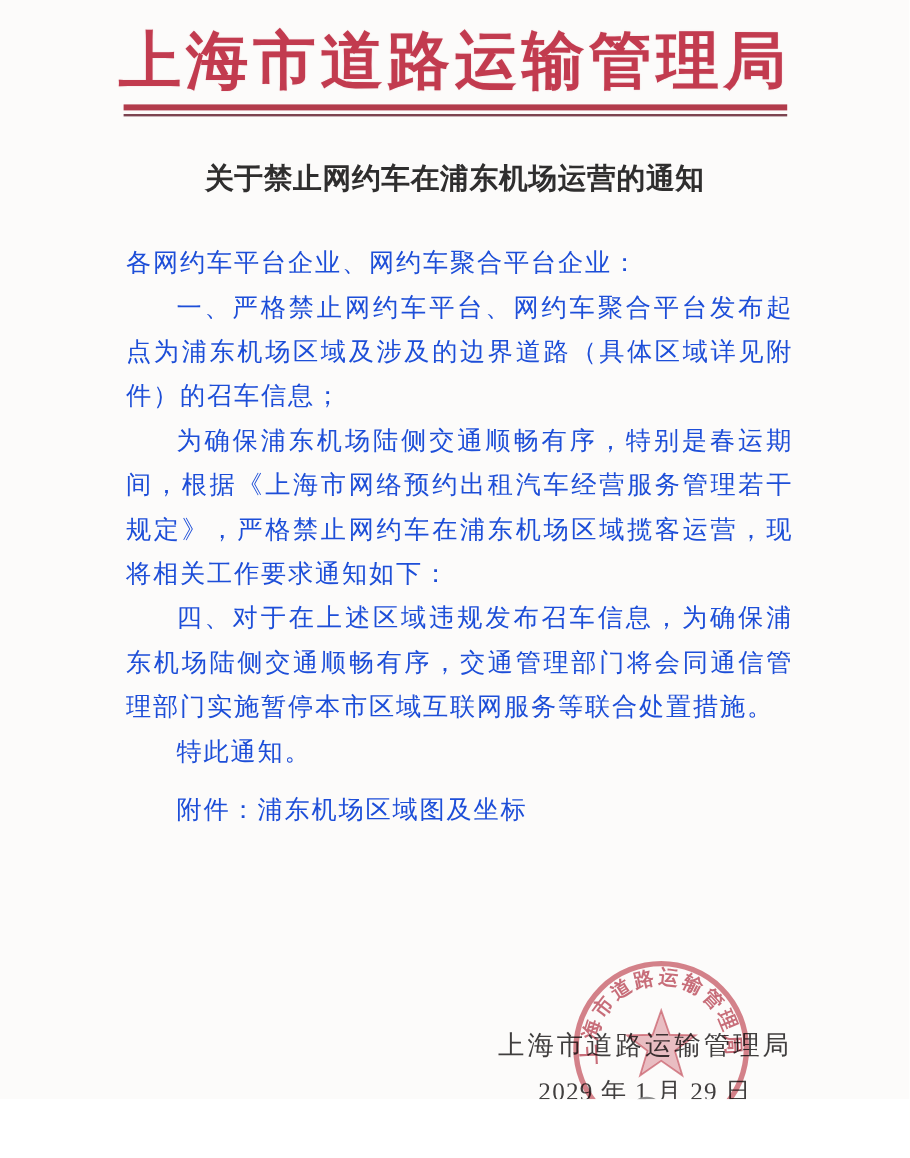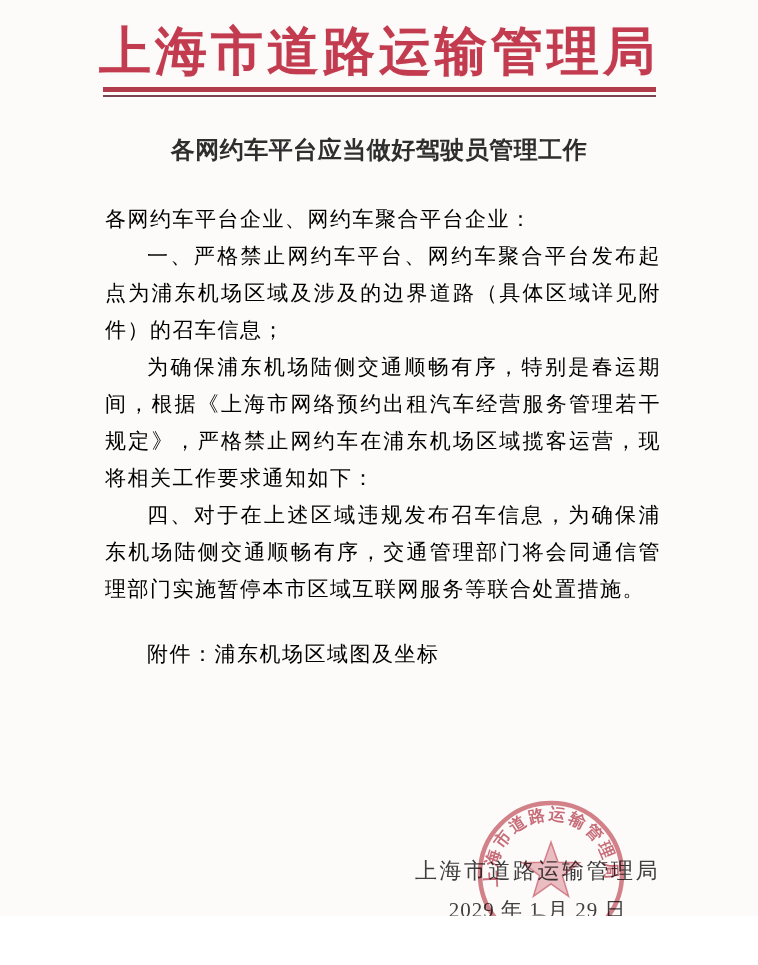--- a/index.html
+++ b/index.html
@@ -52,32 +52,32 @@
     color: #2f2e2e;
     white-space: nowrap;
   }
   
   .body-text {
     width: 556px;
     margin: 36px 97px 0 105px;
     font-size: 21px;
     line-height: 37px;
     letter-spacing: 1.5px;
-    color: #000000;
+    color: #1d4ed8;
     text-align: justify;
   }
   .body-text p {
     margin: 0;
     text-indent: 2em;
   }
   .body-text p.salutation {
     text-indent: 0;
   }
   .body-text p.attachment {
-    margin-top: 28px;
+    margin-top: 12px;
   }
   
   .sign-block {
     position: absolute;
     top: 856px;
     right: 98px;
     text-align: center;
     color: #403e3e;
   }
   .sign-name {
@@ -134,27 +134,28 @@
 
 <div class="page">
 
   <div class="letterhead">上海市道路运输管理局</div>
 
   <div class="rule-wrap">
     <div class="rule-top"></div>
     <div class="rule-bottom"></div>
   </div>
 
-  <div class="doc-title">各网约车平台应当做好驾驶员管理工作</div>
+  <div class="doc-title">关于禁止网约车在浦东机场运营的通知</div>
 
   <div class="body-text">
     <p class="salutation">各网约车平台企业、网约车聚合平台企业：</p>
     <p>一、严格禁止网约车平台、网约车聚合平台发布起点为浦东机场区域及涉及的边界道路（具体区域详见附件）的召车信息；</p>
     <p>为确保浦东机场陆侧交通顺畅有序，特别是春运期间，根据《上海市网络预约出租汽车经营服务管理若干规定》，严格禁止网约车在浦东机场区域揽客运营，现将相关工作要求通知如下：</p>
     <p>四、对于在上述区域违规发布召车信息，为确保浦东机场陆侧交通顺畅有序，交通管理部门将会同通信管理部门实施暂停本市区域互联网服务等联合处置措施。</p>
+    <p>特此通知。</p>
     <p class="attachment">附件：浦东机场区域图及坐标</p>
   </div>
 
   <div class="sign-block">
     <div class="sign-name">上海市道路运输管理局</div>
     <div class="sign-date">2029 年 1 月 29 日</div>
   </div>
 
   <svg class="seal" viewBox="0 0 178 178">
     <defs>

